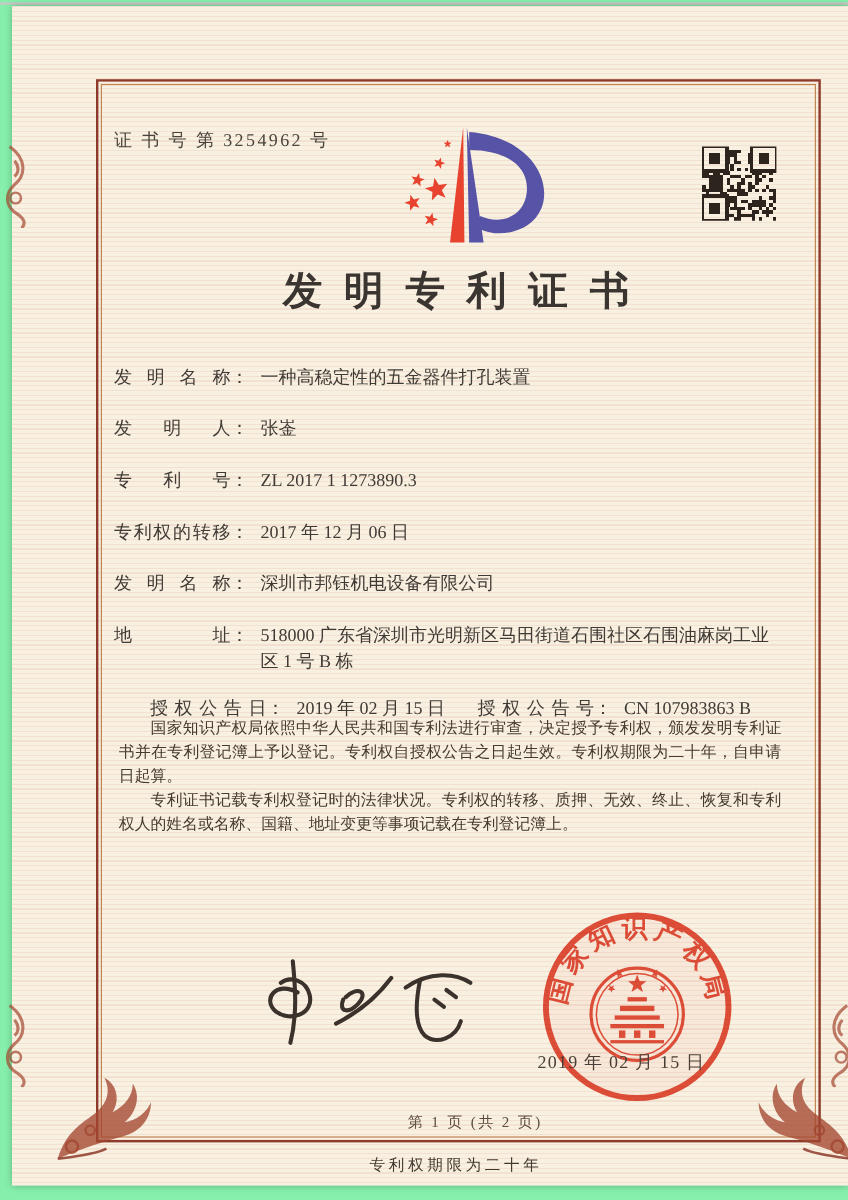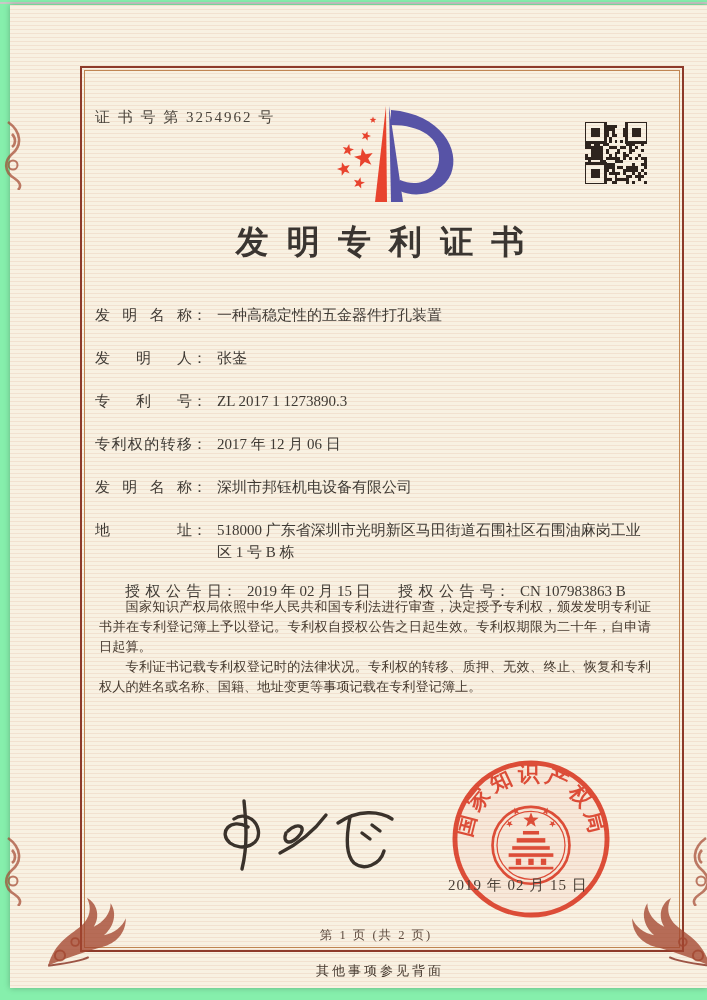--- a/index.html
+++ b/index.html
@@ -29,21 +29,21 @@
   .f-row.address .f-value{line-height:22px;padding-top:4px;width:430px;}
   .f-row.grant{position:relative;margin-left:30px;}
   .grant-pair2{position:absolute;left:273px;top:0;display:flex;}
   .paras{left:87px;top:597px;width:552px;font-size:13.2px;line-height:20px;
          color:#46392e;text-align:justify;margin-left:12px;}
   .paras p{margin:0;text-indent:2em;}
   .signatory{left:95px;top:826px;font-size:15px;color:#3f3a34;letter-spacing:3px;line-height:28px;}
   .signature{left:210px;top:793px;width:195px;height:100px;}
   .seal{left:446px;top:754px;width:170px;height:170px;mix-blend-mode:multiply;}
   .seal-date{left:448px;top:876px;width:160px;font-size:15px;color:#4a3f36;letter-spacing:1px;z-index:5;}
-  .page-no{left:76px;top:927px;width:600px;text-align:center;font-size:12.5px;
+  .page-no{left:96px;top:927px;width:600px;text-align:center;font-size:12.5px;
            color:#5d4a3e;letter-spacing:2px;}
   .back-note{left:80px;top:962px;width:600px;text-align:center;font-size:13px;
              color:#44382e;letter-spacing:3px;}
 </style>
 </head>
 <body>
 
 <div class="stage">
   <div class="scan-top"></div>
 
@@ -343,14 +343,14 @@
         <rect x="78" y="117" width="6" height="7"></rect>
         <rect x="92" y="117" width="6" height="7"></rect>
         <rect x="106" y="117" width="6" height="7"></rect>
         <rect x="70" y="126" width="50" height="3"></rect>
       </g>
     </g>
   </svg>
   <div class="abs seal-date">2019 年 02 月 15 日</div>
 
   <div class="abs page-no">第 1 页 (共 2 页)</div>
-  <div class="abs back-note">其他事项参见背面</div>
+  <div class="abs back-note">专利权期限为二十年</div>
 </div>
 
 </body></html>

